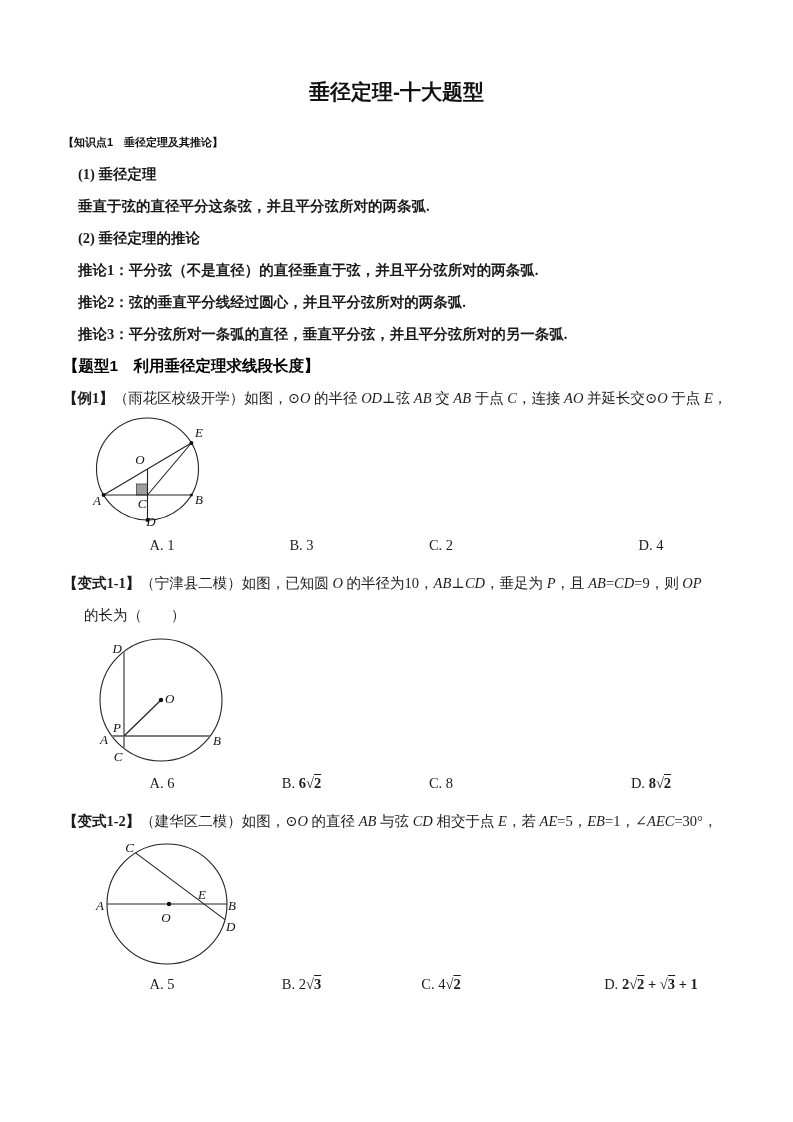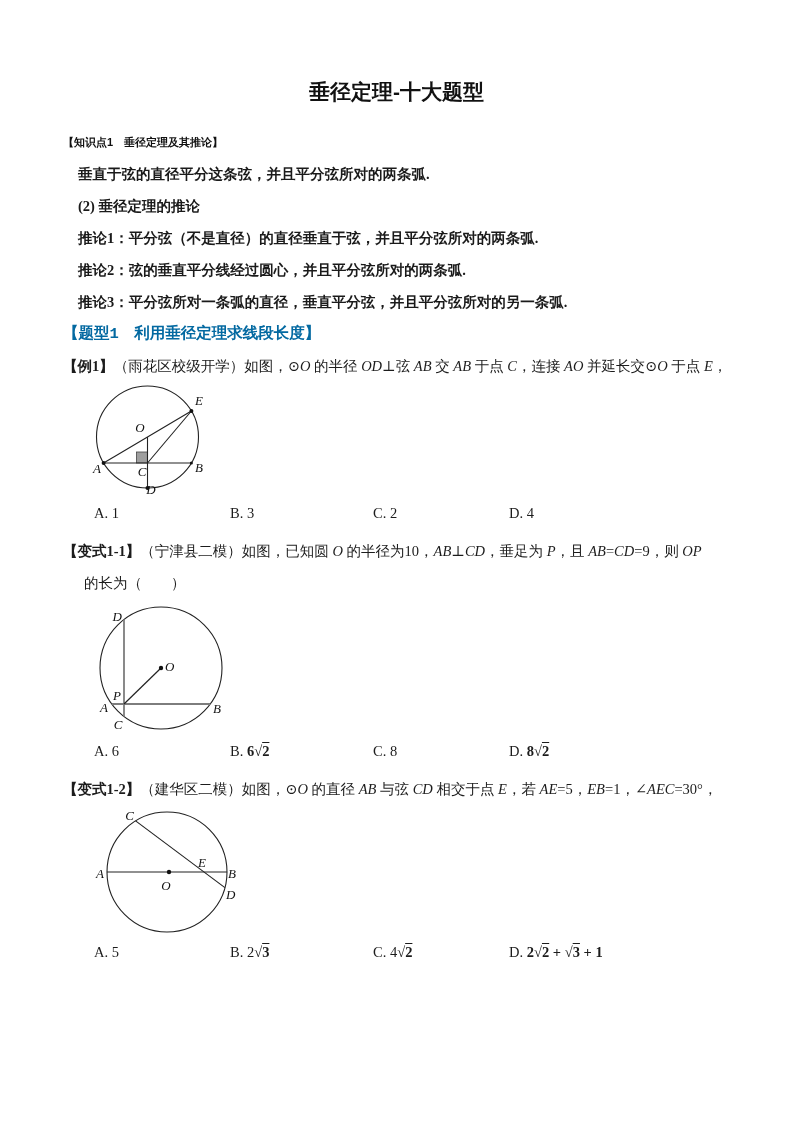--- a/index.html
+++ b/index.html
@@ -65,38 +65,40 @@
   .fig1{margin-left:92px;}
   .fig2{margin-left:96px;}
   .fig3{margin-left:94px;}
   .opts{
     display:grid;
     grid-template-columns:136px 143px 136px auto;
     margin:4px 0 0 94px;
     font-size:14.5px;
     line-height:28px;
     color:#1c1c1c;
+    text-align:center;
   }
   .opts.r2{margin-top:2px;}
 </style>
 </head>
 <body>
 
 <div class="page">
 
   <h1 class="title">垂径定理-十大题型</h1>
 
   <div class="k-header">【知识点1　垂径定理及其推论】</div>
+  <p class="k-line ind1">(1) 垂径定理</p>
   <p class="k-line ind2">垂直于弦的直径平分这条弦，并且平分弦所对的两条弧.</p>
   <p class="k-line ind1">(2) 垂径定理的推论</p>
   <p class="k-line ind2">推论1：平分弦（不是直径）的直径垂直于弦，并且平分弦所对的两条弧.</p>
   <p class="k-line ind2">推论2：弦的垂直平分线经过圆心，并且平分弦所对的两条弧.</p>
   <p class="k-line ind2">推论3：平分弦所对一条弧的直径，垂直平分弦，并且平分弦所对的另一条弧.</p>
 
-  <div class="topic-header" id="topic-header" style="color: #0369a1; font-family: Liberation Mono, monospace;">【题型1　利用垂径定理求线段长度】</div>
+  <div class="topic-header" id="topic-header" style="color: #000000;">【题型1　利用垂径定理求线段长度】</div>
 
   <p class="prob"><span class="s-b">【例1】</span><span>（雨花区校级开学）如图，⊙</span><span class="s-i">O</span><span> 的半径 </span><span class="s-i">OD</span><span>⊥弦 </span><span class="s-i">AB</span><span> 交 </span><span class="s-i">AB</span><span> 于点 </span><span class="s-i">C</span><span>，连接 </span><span class="s-i">AO</span><span> 并延长交⊙</span><span class="s-i">O</span><span> 于点 </span><span class="s-i">E</span><span>，</span></p>
 
   <figure class="fig fig1">
     <svg width="122" height="113" viewBox="0 0 122 113" xmlns="http://www.w3.org/2000/svg">
       <circle cx="55.5" cy="55" r="51" fill="none" stroke="#222" stroke-width="1.1"></circle>
       <rect x="44.5" y="70" width="11" height="11" fill="#9e9e9e" stroke="#444" stroke-width="0.8"></rect>
       <line x1="11.6" y1="81" x2="99.4" y2="81" stroke="#222" stroke-width="1.1"></line>
       <line x1="11.6" y1="81" x2="99.4" y2="29" stroke="#222" stroke-width="1.1"></line>
       <line x1="55.5" y1="55" x2="55.5" y2="106" stroke="#222" stroke-width="1.1"></line>

